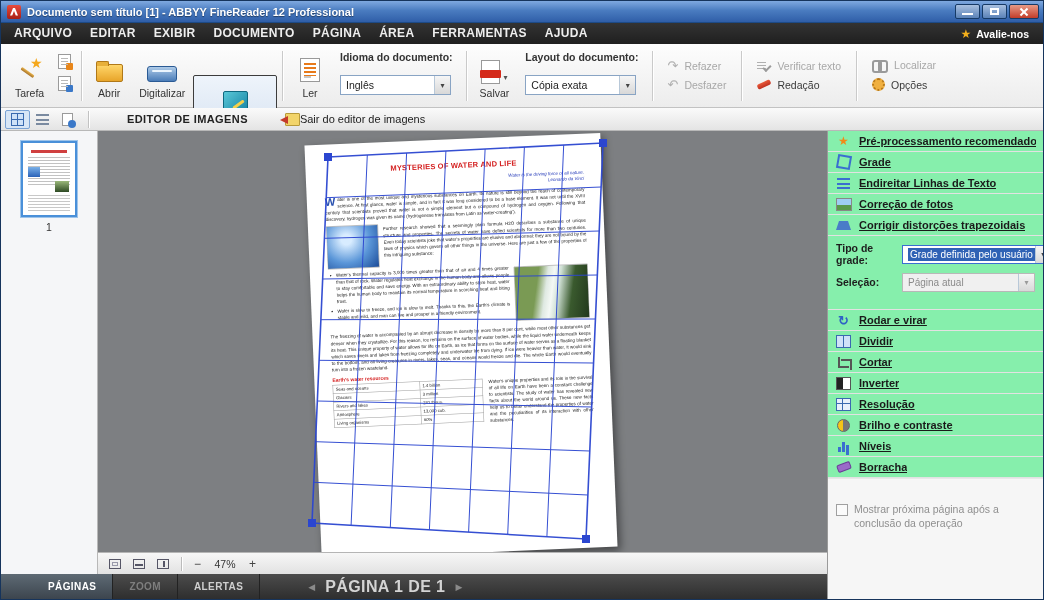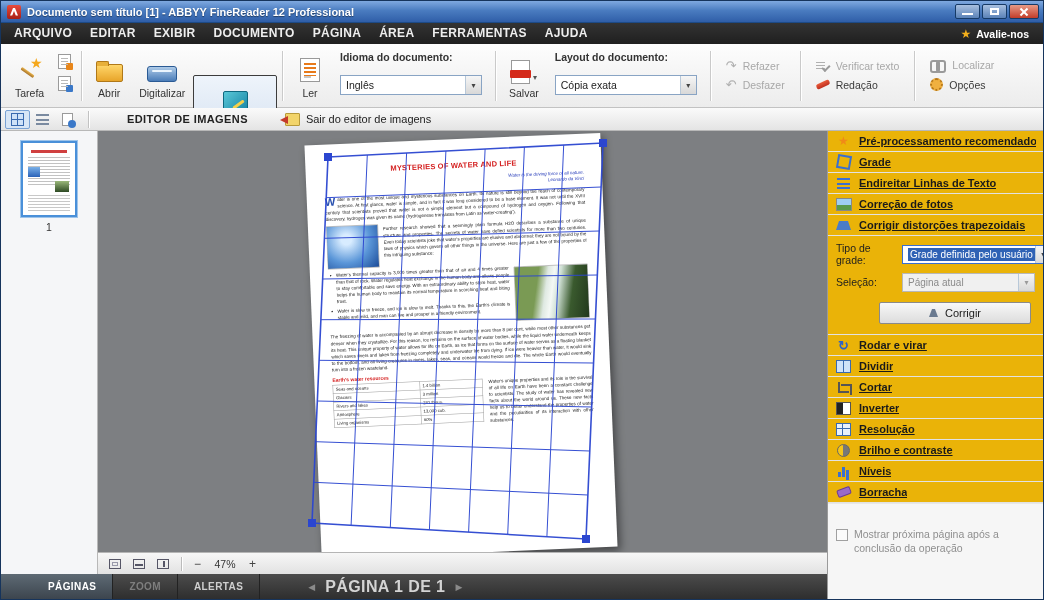--- a/index.html
+++ b/index.html
@@ -74,21 +74,21 @@
   .ic-read { width:20px; height:24px; background:#fff; border:1px solid #999; position:relative; }
   .ic-read::before { content:""; position:absolute; left:3px; right:3px; top:4px; height:13px;
     background:repeating-linear-gradient(#e87a1a 0 2px, transparent 2px 4px); }
   .ic-read::after { content:""; position:absolute; left:3px; right:8px; bottom:3px; height:2px; background:#c8c8c8; }
 
   .ic-pdf { width:19px; height:24px; background:#fff; border:1px solid #999; position:relative; }
   .ic-pdf::after { content:""; position:absolute; left:-2px; right:-2px; bottom:5px; height:8px; background:#d42a1a; border-radius:1px; }
 
   .tgroup { display:flex; flex-direction:column; justify-content:space-between; height:54px; padding:4px 8px 6px; }
   .tglabel { font-size:10.5px; font-weight:bold; color:#333; white-space:nowrap; }
-  .dropdown { width:142px; height:20px; background:#fff; border:1px solid #89a4c4; display:flex; align-items:center;
+  .dropdown { width:111px; height:20px; background:#fff; border:1px solid #89a4c4; display:flex; align-items:center;
     font-size:10.5px; color:#222; padding:0 0 0 5px; }
   .dropdown .dd-val { flex:1; white-space:nowrap; overflow:hidden; }
   .dd-arrow { width:16px; height:100%; display:flex; align-items:center; justify-content:center;
     background:linear-gradient(#f6f6f6,#d8d8d8); border-left:1px solid #b8c8d8; font-size:8px; color:#444; flex:none; }
 
   .salvar-ic-row { display:flex; align-items:flex-end; gap:3px; }
   .dd-mini { font-size:8px; color:#555; padding-bottom:2px; }
 
   .tcol { display:flex; flex-direction:column; justify-content:center; gap:7px; height:56px; padding:0 10px; }
   .trow { display:flex; align-items:center; gap:6px; font-size:10.5px; color:#3a3a3a; white-space:nowrap; }
@@ -114,21 +114,21 @@
   .view-btn { width:25px; height:19px; display:flex; align-items:center; justify-content:center; border:1px solid transparent; border-radius:2px; }
   .view-btn.active { background:#d8e6f6; border-color:#7aa2d4; }
   .ic-grid { width:13px; height:13px; border:1px solid #3a6ab0; background:
       linear-gradient(to right, transparent 5px, #3a6ab0 5px, #3a6ab0 6px, transparent 6px),
       linear-gradient(to bottom, transparent 5px, #3a6ab0 5px, #3a6ab0 6px, transparent 6px), #cfe2f8; }
   .ic-list { width:13px; height:11px; background:repeating-linear-gradient(#7a8aa0 0 2px, transparent 2px 4.5px); }
   .ic-pagestar { width:11px; height:13px; background:#fff; border:1px solid #9a9a9a; position:relative; }
   .ic-pagestar::after { content:""; position:absolute; right:-4px; bottom:-3px; width:8px; height:8px; background:#3a78c8; border-radius:50%; }
   .sub-sep { width:1px; height:17px; background:#c2c2c2; box-shadow:1px 0 0 #fff; margin:0 8px; }
   .editor-title { font-size:11px; font-weight:bold; color:#222; letter-spacing:.4px; margin:0 28px 0 30px; white-space:nowrap; }
-  .exit-btn { display:flex; align-items:center; gap:6px; font-size:11px; color:#222; padding:2px 8px; border:1px solid transparent; border-radius:2px; }
+  .exit-btn { display:flex; align-items:center; font-size:11px; color:#222; padding:2px 8px; border:1px solid transparent; border-radius:2px; }
   .ic-exit { width:15px; height:13px; position:relative; background:#f2d46a; border:1px solid #b89a3a; border-radius:1px; }
   .ic-exit::after { content:""; position:absolute; left:-6px; top:2px; width:0; height:0;
     border-top:4px solid transparent; border-bottom:4px solid transparent; border-right:8px solid #c43a2a; }
 
   
   .pages-panel { position:absolute; left:0; top:130px; bottom:25px; width:97px; background:#f5f6f8; border-right:1px solid #b8b8b8; }
   .thumb-wrap { display:flex; flex-direction:column; align-items:center; padding-top:10px; }
   .thumb { width:56px; height:76px; background:#fff; border:2px solid #4a90d9; box-shadow:0 0 0 1px #9ec4ea; position:relative; overflow:hidden; }
   .t-title { position:absolute; left:8px; right:8px; top:7px; height:3px; background:#d04040; }
   .t-lines { position:absolute; left:5px; right:5px; top:14px; height:28px;
@@ -188,21 +188,21 @@
     background:linear-gradient(#4c4c4c,#2e2e2e); display:flex; align-items:stretch; }
   .stab { display:flex; align-items:center; padding:0 16px; font-size:10px; font-weight:bold; letter-spacing:.4px;
     color:#cfcfcf; border-right:1px solid #222; }
   .stab.active { background:linear-gradient(#5e6a74,#3c454e); color:#fff;padding-left:47px; }
   .stab.dim { color:#7e7e7e; }
   .snav { display:flex; align-items:center; gap:10px; margin-left:48px; }
   .snav-arrow { color:#8a8a8a; font-size:9px; }
   .snav-text { color:#d4d4d4; font-size:16px; font-weight:bold; letter-spacing:.4px; }
 
   
-  .right-panel { position:absolute; right:0; top:130px; bottom:0; width:216px; background:#eab308;
+  .right-panel { position:absolute; right:0; top:130px; bottom:0; width:216px; background:#86efac;
     border-left:1px solid #9a9a9a; display:flex; flex-direction:column; overflow:hidden; }
   .tool-row { display:flex; align-items:center; gap:7px; height:21px; padding:0 7px;
     border-bottom:1px solid #e2e2e2; flex:none; }
   .tool-label { font-size:11px; font-weight:bold; color:#1a1a1a; text-decoration:underline;
     white-space:nowrap; overflow:hidden; }
   .pi { width:17px; height:15px; flex:none; position:relative; display:flex; align-items:center; justify-content:center; }
   .pi-preprocess::before { content:"★"; color:#f08a18; font-size:12px; line-height:12px; }
   .pi-deskew::before { content:""; width:10px; height:10px; border:2px solid #3a6fd0; transform:rotate(10deg); }
   .pi-straighten::before { content:""; width:13px; height:11px; background:repeating-linear-gradient(#3a6fd0 0 2px, transparent 2px 4.5px); }
   .pi-photo::before { content:""; width:14px; height:11px; border:1px solid #888; background:linear-gradient(#9ecef2 0 55%, #5a9a4a 55%); }
@@ -218,21 +218,21 @@
       linear-gradient(to bottom, transparent 4px, #3a6ab0 4px, #3a6ab0 5px, transparent 5px), #e8f1fb; }
   .pi-brightness::before { content:""; width:11px; height:11px; border-radius:50%; border:1px solid #666;
     background:linear-gradient(90deg,#f5c518 0 50%, #777 50%); }
   .pi-levels::before { content:""; position:absolute; left:3px; bottom:2px; width:3px; height:5px; background:#3a6fd0; }
   .pi-levels::after { content:""; position:absolute; left:7px; bottom:2px; width:3px; height:10px; background:#3a6fd0; box-shadow:4px 3px 0 0 #3a6fd0; }
   .pi-eraser::before { content:""; width:12px; height:6px; background:#9a6ac8; border:1px solid #6a3a98; border-radius:2px; transform:rotate(-20deg); }
 
   .trap-body { padding:7px 8px 10px; border-bottom:1px solid #e2e2e2; flex:none; }
   .trap-desc { font-size:10px; color:#1e1e1e; line-height:1.3; margin-bottom:9px; }
   .form-row { display:flex; align-items:center; margin-bottom:7px; }
-  .form-label { font-size:10.5px; color:#1e1e1e; width:66px; line-height:1.1; flex:none; }
+  .form-label { font-size:10.5px; color:#1e1e1e; width:66px; line-height:1.1; flex:none;font-weight:bold; }
   .dropdown.small { flex:1; height:19px; font-size:10px; width:auto; }
   .dropdown.selected { border-color:#3a6fd0; }
   .dropdown.selected .dd-val { background:#2f62b5; color:#fff; padding:1px 2px; }
   .dropdown.disabled { background:#f0f0f0; border-color:#b8b8b8;justify-content:space-between; }
   .dropdown.disabled .dd-val { color:#8a8a8a; }
   .dropdown.disabled .dd-arrow { color:#9a9a9a; }
   .apply-btn { display:flex; align-items:center; justify-content:center; gap:7px; width:152px; height:22px;
     margin:10px 4px 0 auto; border:1px solid #8a8a8a; border-radius:2px;
     background:linear-gradient(#f8f8f8,#dcdcdc); font-size:11px; color:#1a1a1a; }
   .apply-ic { width:9px; height:0; border-bottom:8px solid #6a7a90; border-left:3px solid transparent; border-right:3px solid transparent; }
@@ -525,24 +525,20 @@
           <span class="dd-arrow">▾</span>
         </div>
       </div>
       <div class="form-row">
         <div class="form-label">Seleção:</div>
         <div class="dropdown small disabled">
           <span class="dd-val">Página atual</span>
           <span class="dd-arrow">▾</span>
         </div>
       </div>
-      <div class="apply-btn">
-        <span class="apply-ic"></span>
-        <span>Corrigir</span>
-      </div>
     </div>
 
     <div class="tool-row">
       <div class="pi pi-rotate"></div>
       <div class="tool-label">Rodar e virar</div>
     </div>
     <div class="tool-row">
       <div class="pi pi-divide"></div>
       <div class="tool-label">Dividir</div>
     </div>

